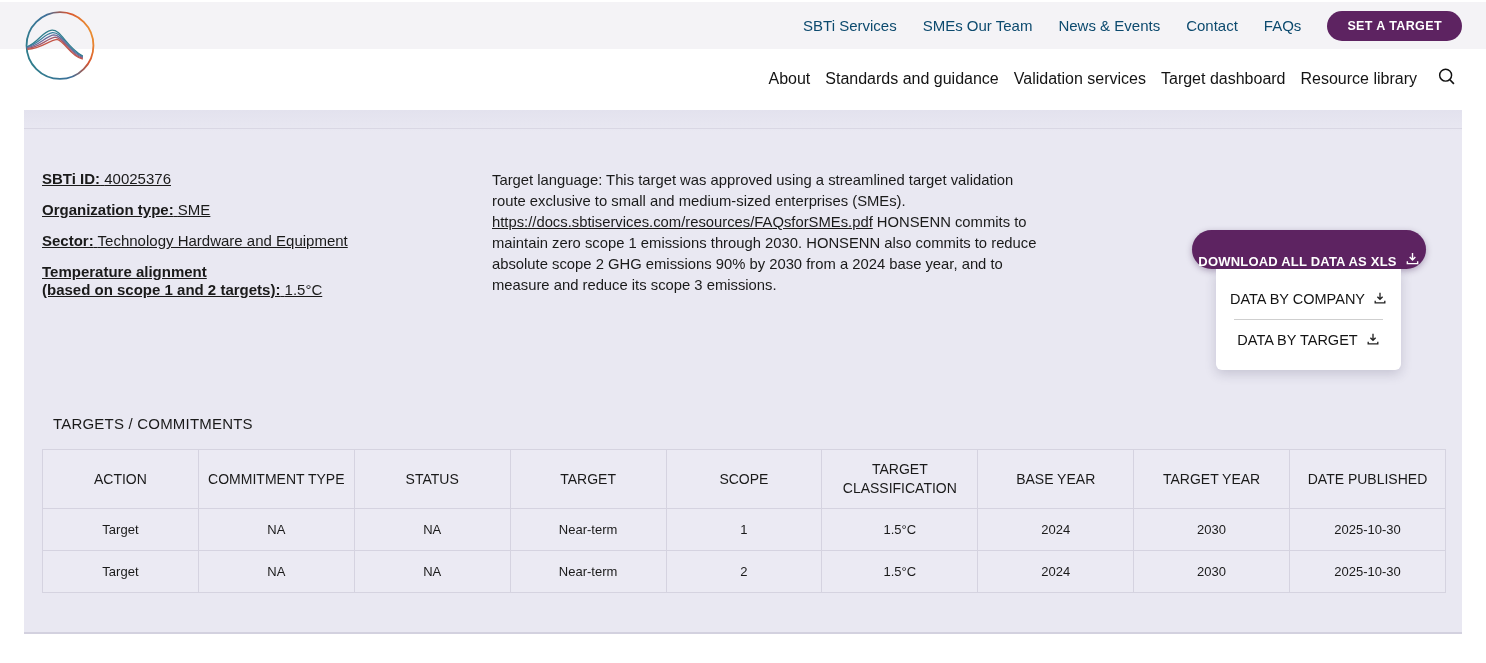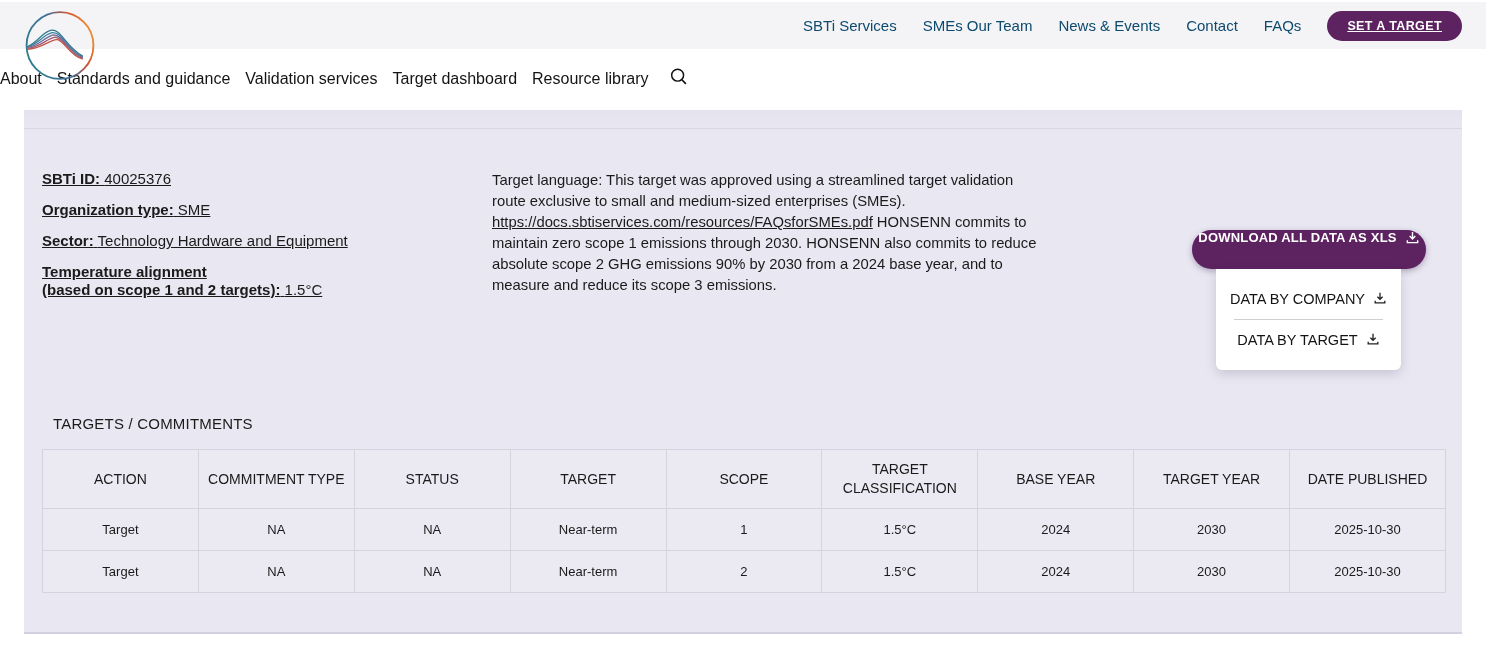--- a/index.html
+++ b/index.html
@@ -7,22 +7,22 @@
               font-family:"Liberation Sans", sans-serif; color:#1a1a1a; }
 
   
   .header { position:relative; width:100%; height:110px; background:#ffffff; }
   .utility-bar { height:49px; background:#f4f3f6; border-top:2px solid #ffffff;
                  display:flex; align-items:center; justify-content:flex-end;
                  padding-right:24px; gap:26px; }
   .utility-link { font-size:15px; color:#0c4a6e; text-decoration:none; cursor:pointer; }
   .cta-btn { background:var(--purple); color:#ffffff; font-size:12.5px; font-weight:bold;
              letter-spacing:.4px; border:none; border-radius:16px; height:30px;
-             padding:0 20px; cursor:pointer;text-decoration:underline; }
-  .main-nav { height:59px; display:flex; align-items:center; 
+             padding:0 20px; cursor:pointer; }
+  .main-nav { height:59px; display:flex; align-items:center; justify-content:flex-end;
               padding-right:28px; gap:15px; }
   .main-nav-link { font-size:16px; color:#141414; text-decoration:none; cursor:pointer; }
   .search-btn { background:none; border:none; cursor:pointer; padding:0; margin-left:4px;
                 display:flex; align-items:center; }
   .logo { position:absolute; left:22px; top:8px; width:76px; height:78px; }
 
   
   .panel { position:relative; margin:0 24px; height:524px;
            background:linear-gradient(to bottom,#e3e2ee 0,#e9e8f2 22px);
            border-bottom:2px solid #d3d1df; }
@@ -33,21 +33,21 @@
   .info-line { margin-bottom:13px; line-height:18px;text-decoration:underline; }
   .info-label { font-weight:bold; }
   .target-lang { position:absolute; left:450px; top:0; width:545px;
                  font-size:14.8px; line-height:21px; }
   .target-lang b { font-weight:normal; }
   .doc-link { color:#1a1a1a; text-decoration:underline; cursor:pointer; }
 
   .download-area { position:absolute; right:18px; top:60px; width:234px; }
   .download-btn { width:234px; height:39px; background:var(--purple); color:#fff;
                   border:none; border-radius:20px; font-size:13px; font-weight:bold;
-                  letter-spacing:.2px; cursor:pointer; display:flex; align-items:flex-start;
+                  letter-spacing:.2px; cursor:pointer; display:flex; align-items:flex-end;
                   justify-content:center; gap:8px;
                   box-shadow:0 2px 6px rgba(60,30,80,.35); }
   .download-menu { position:absolute; right:25px; top:39px; width:185px; background:#ffffff;
                    border-radius:0 0 6px 6px; box-shadow:0 4px 12px rgba(40,35,70,.18);
                    padding:10px 0;margin-left:44px; }
   .menu-item { height:40px; display:flex; align-items:center; justify-content:center;
                gap:8px; font-size:14.5px; color:#141414; cursor:pointer; }
   .menu-divider { border-top:1px solid #cfcfcf; margin:0 18px; }
   .dl-icon-dark svg path, .dl-icon-dark svg line { stroke:#222; }
 

